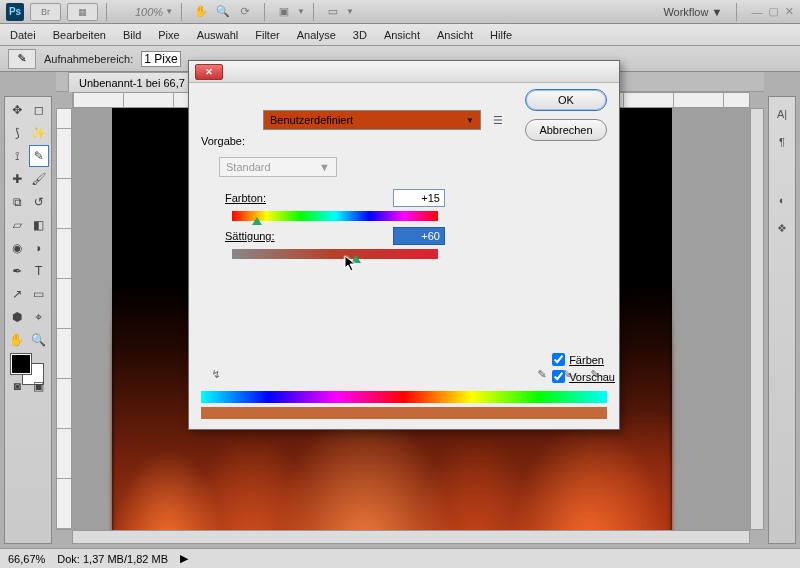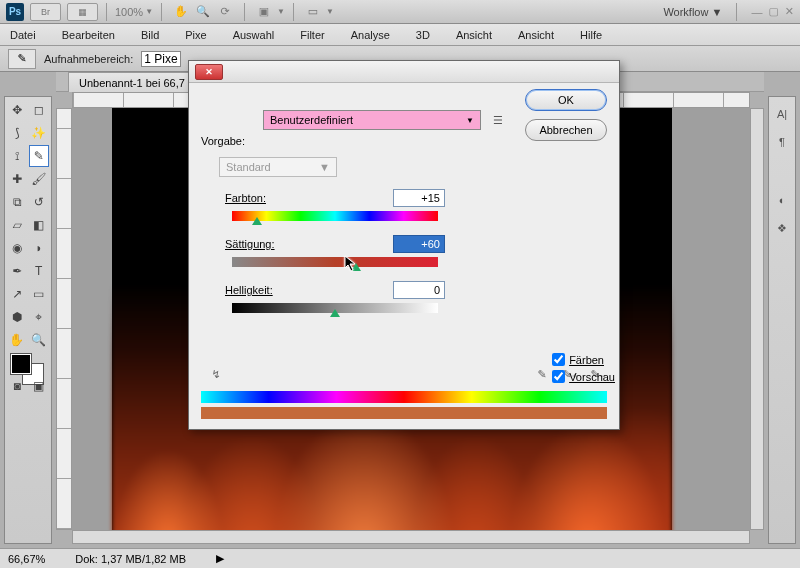--- a/index.html
+++ b/index.html
@@ -3,29 +3,29 @@
 <meta charset="utf-8">
 <style>
 * { box-sizing: border-box; margin: 0; padding: 0; font-family: "Segoe UI", Tahoma, sans-serif; font-size: 11px; }
 body { background: #b0b0b0; width: 800px; height: 568px; overflow: hidden; position: relative; }
 
 
 .titlebar { height: 24px; background: linear-gradient(#dedede,#c4c4c4); display: flex; align-items: center; padding: 0 6px; border-bottom: 1px solid #8b8b8b; }
 .titlebar .ps-icon { width: 18px; height: 18px; background: #0a3a5c; border-radius: 2px; display: inline-flex; align-items: center; justify-content: center; color: #8cd3ff; font-weight: bold; font-size: 10px; }
 .titlebar .br-btn { width: 31px; height: 18px; border: 1px solid #9a9a9a; background: #e0e0e0; margin-left: 6px; border-radius: 2px; display: inline-flex; align-items: center; justify-content: center; color: #777; font-size: 9px; }
 .titlebar .sep { width: 1px; height: 18px; background: #999; margin: 0 8px; }
-.titlebar .zoom { color: #777; margin-left: 0; }
+.titlebar .zoom { color: #777; margin-left: 20px; font-style: italic; }
 .titlebar .arrow-down { font-size: 8px; color: #777; margin-left: 2px; }
 .titlebar .spacer { flex: 1; }
 .titlebar .workflow { color: #444; margin-right: 6px; }
 .titlebar .win-ctrl { color: #888; margin-left: 6px; font-size: 11px; }
 .tb-icon { width: 16px; height: 16px; display: inline-flex; align-items: center; justify-content: center; color: #777; margin: 0 3px; }
 
 
-.menubar { height: 22px; background: linear-gradient(#e6e6e6,#d8d8d8); display: flex; align-items: center; padding: 0 10px; gap: 26px; border-bottom: 1px solid #999; }
+.menubar { height: 22px; background: linear-gradient(#e6e6e6,#d8d8d8); display: flex; align-items: center; padding: 0 10px; gap: 17px; border-bottom: 1px solid #999; }
 .menubar span { color: #222; cursor: default; }
 
 
 .optbar { height: 26px; background: linear-gradient(#d8d8d8,#c8c8c8); display: flex; align-items: center; padding: 0 8px; border-bottom: 1px solid #8a8a8a; gap: 8px; }
 .optbar .tool-preview { width: 28px; height: 20px; border: 1px solid #999; background: #e5e5e5; display: flex; align-items: center; justify-content: center; }
 .optbar .lbl { color: #222; }
 .optbar input { width: 40px; height: 16px; border: 1px solid #888; background: #fff; font-size: 12px; padding: 0 2px; }
 
 
 .workspace { position: absolute; top: 72px; left: 0; right: 0; bottom: 20px; background: #b0b0b0; display: flex; }
@@ -55,39 +55,39 @@
   linear-gradient(0deg, rgba(170,55,20,1), rgba(120,35,12,.9) 30%, rgba(60,15,5,.6) 60%, transparent 80%);
   filter: blur(2px);
 }
 .scroll-h { position: absolute; left: 16px; right: 14px; bottom: 0; height: 14px; background: #dcdcdc; border: 1px solid #999; }
 .scroll-v { position: absolute; right: 0; top: 36px; bottom: 14px; width: 14px; background: #dcdcdc; border: 1px solid #999; }
 
 .rightpanel { width: 28px; background: linear-gradient(#d8d8d8,#c8c8c8); border: 1px solid #888; margin: 24px 4px 4px 0; display: flex; flex-direction: column; align-items: center; gap: 10px; padding-top: 8px; }
 .rightpanel .ico { width: 18px; height: 18px; display: flex; align-items: center; justify-content: center; color: #555; }
 
 
-.statusbar { position: absolute; bottom: 0; left: 0; right: 0; height: 20px; background: #dcdcdc; border-top: 1px solid #999; display: flex; align-items: center; padding: 0 8px; gap: 30px; }
+.statusbar { position: absolute; bottom: 0; left: 0; right: 0; height: 20px; background: #dcdcdc; border-top: 1px solid #999; display: flex; align-items: center; padding: 0 8px; gap: 12px; }
 
 
 .dialog { position: absolute; left: 188px; top: 60px; width: 432px; height: 370px; background: #eeeeee; border: 1px solid #6a6a6a; box-shadow: 3px 3px 8px rgba(0,0,0,.35); }
 .dialog .dtitle { height: 22px; background: linear-gradient(#f4f4f4,#dedede); border-bottom: 1px solid #b5b5b5; display: flex; align-items: center; padding: 0 6px; }
 .dialog .dtitle .txt { flex: 1; color: #222; }
 .dialog .dtitle .close { width: 28px; height: 16px; background: linear-gradient(#e77,#c33); border: 1px solid #933; border-radius: 2px; color: #fff; font-weight: bold; font-size: 9px; display: flex; align-items: center; justify-content: center; }
 .dialog .body { position: absolute; top: 22px; left: 0; right: 0; bottom: 0; padding: 10px 12px; }
 .row { display: flex; align-items: center; gap: 8px; margin-bottom: 10px; }
 .row .lbl { width: 54px; margin-top: 42px; }
-.select { flex: 0 0 218px; height: 20px; border: 1px solid #888; background: #f9a8d4; display: flex; align-items: center; padding: 0 6px; justify-content: space-between; }
+.select { flex: 0 0 218px; height: 20px; border: 1px solid #888; background: #c2410c; display: flex; align-items: center; padding: 0 6px; justify-content: space-between; }
 .select .chev { font-size: 8px; }
 .preset-btn { width: 18px; height: 18px; display: flex; align-items: center; justify-content: center; color: #555; }
 .buttons { position: absolute; right: 12px; top: 6px; display: flex; flex-direction: column; gap: 8px; }
 .btn { width: 82px; height: 22px; border: 1px solid #8a8a8a; background: linear-gradient(#f8f8f8,#dfdfdf); border-radius: 11px; display: flex; align-items: center; justify-content: center; }
 .btn.ok { border: 1px solid #3c72c9; box-shadow: 0 0 0 1px #9cc1f1 inset; }
 .channel-sel { width: 118px; height: 20px; border: 1px solid #bbb; background: #f3f3f3; color: #999; display: flex; align-items: center; justify-content: space-between; padding: 0 6px; margin: 4px 0 12px 18px; }
 
-.slider-group { margin-left: 24px; width: 220px; margin-bottom: 14px; }
+.slider-group { margin-left: 24px; width: 220px; margin-bottom: 6px; }
 .slider-group .srow { display: flex; justify-content: space-between; align-items: center; margin-bottom: 4px; }
 .slider-group .srow .sl { text-decoration: underline; text-decoration-style: solid; }
 .numbox { width: 52px; height: 18px; border: 1px solid #7a95b5; background: #fff; text-align: right; padding: 1px 4px; }
 .numbox.active { background: #3173c8; color: #fff; border-color: #255aa0; }
 .track { position: relative; height: 10px; width: 206px; margin: 0 auto; }
 .track.hue { background: linear-gradient(90deg,#f00,#ff0,#0f0,#0ff,#00f,#f0f,#f00); }
 .track.sat { background: linear-gradient(90deg,#888,#b54028,#d23); }
 .track.light { background: linear-gradient(90deg,#000,#888,#fff); }
 .thumb { position: absolute; top: 6px; width: 0; height: 0; border-left: 5px solid transparent; border-right: 5px solid transparent; border-bottom: 8px solid #2a6; transform: translateX(-5px); }
 
@@ -247,29 +247,20 @@
     <div class="slider-group">
       <div class="srow">
         <span class="sl">Sättigung:</span>
         <input class="numbox active" value="+60" style="">
       </div>
       <div class="track sat">
           <div class="thumb" style="left:60%"></div>
         </div>
     </div>
 
-    <div class="slider-group">
-      <div class="srow">
-        <span class="sl">Helligkeit:</span>
-        <input class="numbox" value="0" style="">
-      </div>
-      <div class="track light">
-          <div class="thumb" style="left:50%"></div>
-        </div>
-    </div>
 
     <div class="lower">
       <div class="eyedrops">
         <div class="ed">↯</div>
         <div style="flex:1"></div>
         <div class="ed">✎</div>
         <div class="ed">✎₊</div>
         <div class="ed">✎₋</div>
       </div>
       <div class="color-strip"></div>

